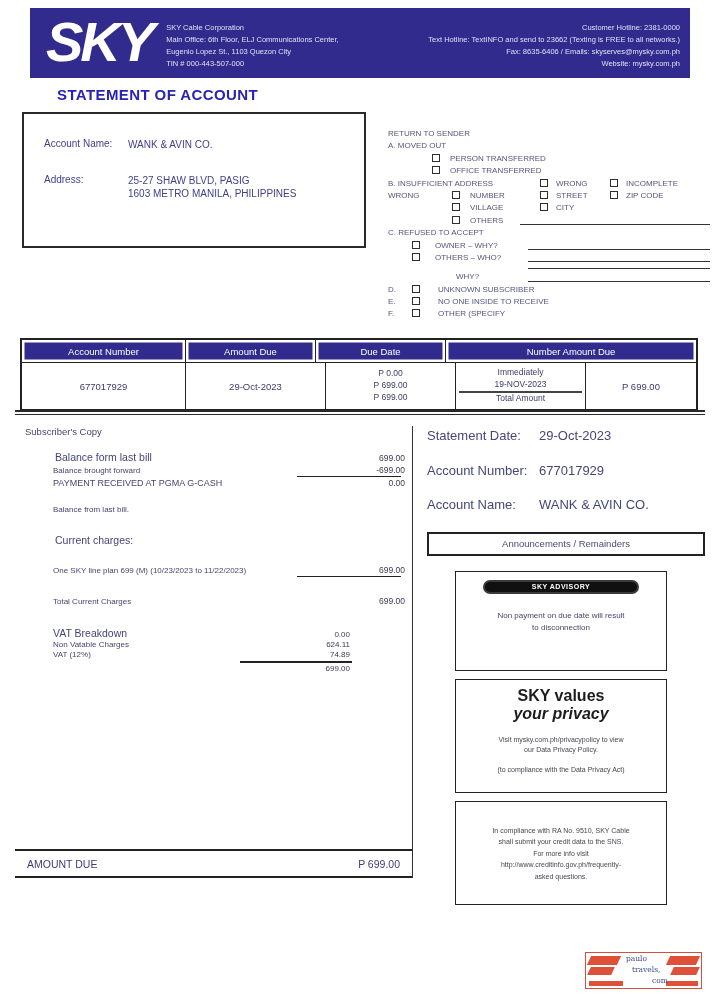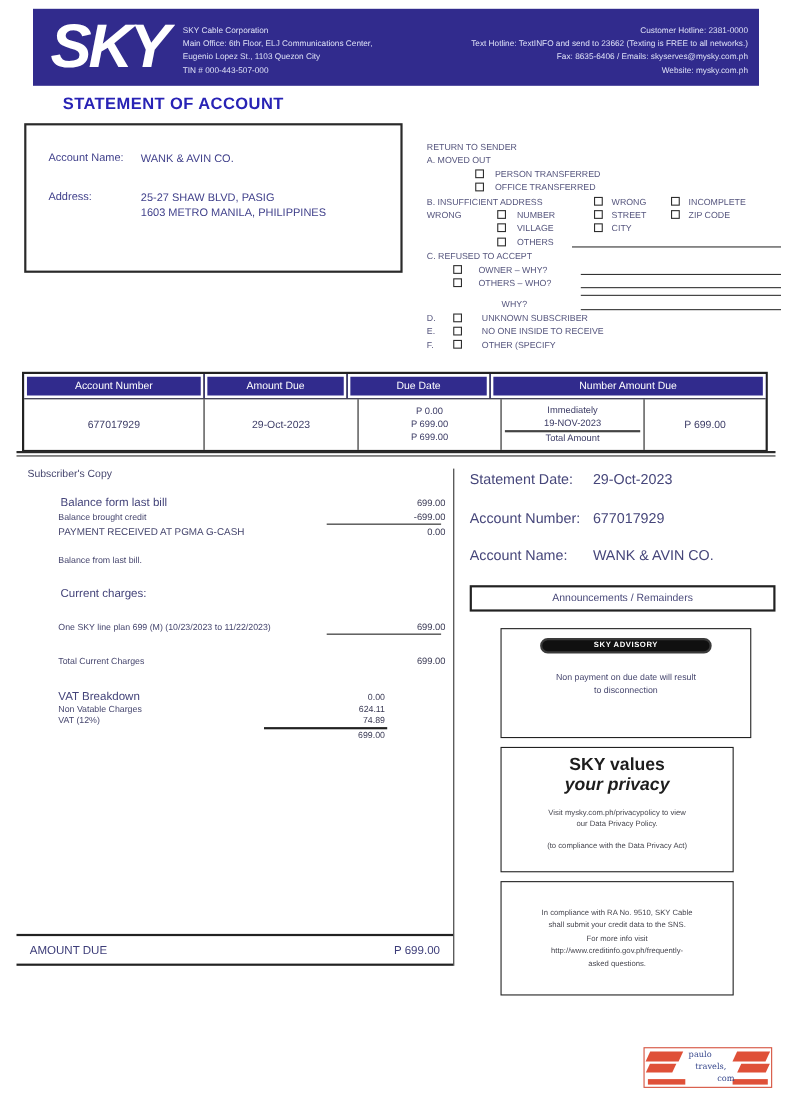--- a/index.html
+++ b/index.html
@@ -81,21 +81,21 @@
   
   .vdiv { position:absolute; left:412px; top:426px; height:452px;
           border-left:1.8px solid #333; }
 
   
   .rcol { position:absolute; left:427px; top:428px; width:278px; }
   .info-row { display:flex; font-size:13px; color:#46467a; margin-bottom:19.5px; }
   .info-lab { width:112px; flex:none; }
   .ann-box { border:2px solid #222; height:24px; display:flex; align-items:center;
              justify-content:center; font-size:9.5px; color:#4a4a7a; margin-top:2px; }
-  .adv-box { width:228px; height:100px; border:1.5px solid #222; margin:15px 0 0 28px;
+  .adv-box { width:212px; height:100px; border:1.5px solid #222; margin:15px 0 0 28px;
              text-align:center; }
   .adv-pill { width:156px; height:14px; background:#101010; border:2px solid #3a3a3a;
               border-radius:8px; color:#fff; font-size:7px; font-weight:bold;
               line-height:10px; margin:8px auto 0; letter-spacing:0.5px;
               display:flex; align-items:center; justify-content:center; }
   .adv-txt { font-size:8px; color:#46466e; margin-top:16px; line-height:1.55; }
   .priv-box { width:212px; height:114px; border:1.5px solid #222; margin:8px 0 0 28px;
               text-align:center; }
   .priv-t1 { font-size:16px; font-weight:bold; color:#1d1d1d; margin-top:7px; }
   .priv-t2 { font-size:16px; font-weight:bold; font-style:italic; color:#1d1d1d; }
@@ -255,21 +255,21 @@
   <div class="dbl-rule"></div>
 
   <div class="lcol">
     <div class="subcopy">Subscriber's Copy</div>
 
     <div class="lrow" style="margin-top:14px">
       <span class="lab-lg">Balance form last bill</span>
       <span class="val1">699.00</span>
     </div>
     <div class="lrow" style="margin-top:2px">
-      <span class="lab-sm">Balance brought credit</span>
+      <span class="lab-sm">Balance brought forward</span>
       <span class="val1">-699.00</span>
     </div>
     <div class="addline1"></div>
     <div class="lrow" style="margin-top:1px">
       <span class="lab-md">PAYMENT RECEIVED AT PGMA G-CASH</span>
       <span class="val1">0.00</span>
     </div>
 
     <div class="lrow" style="margin-top:17px">
       <span class="lab-sm">Balance from last bill.</span>

